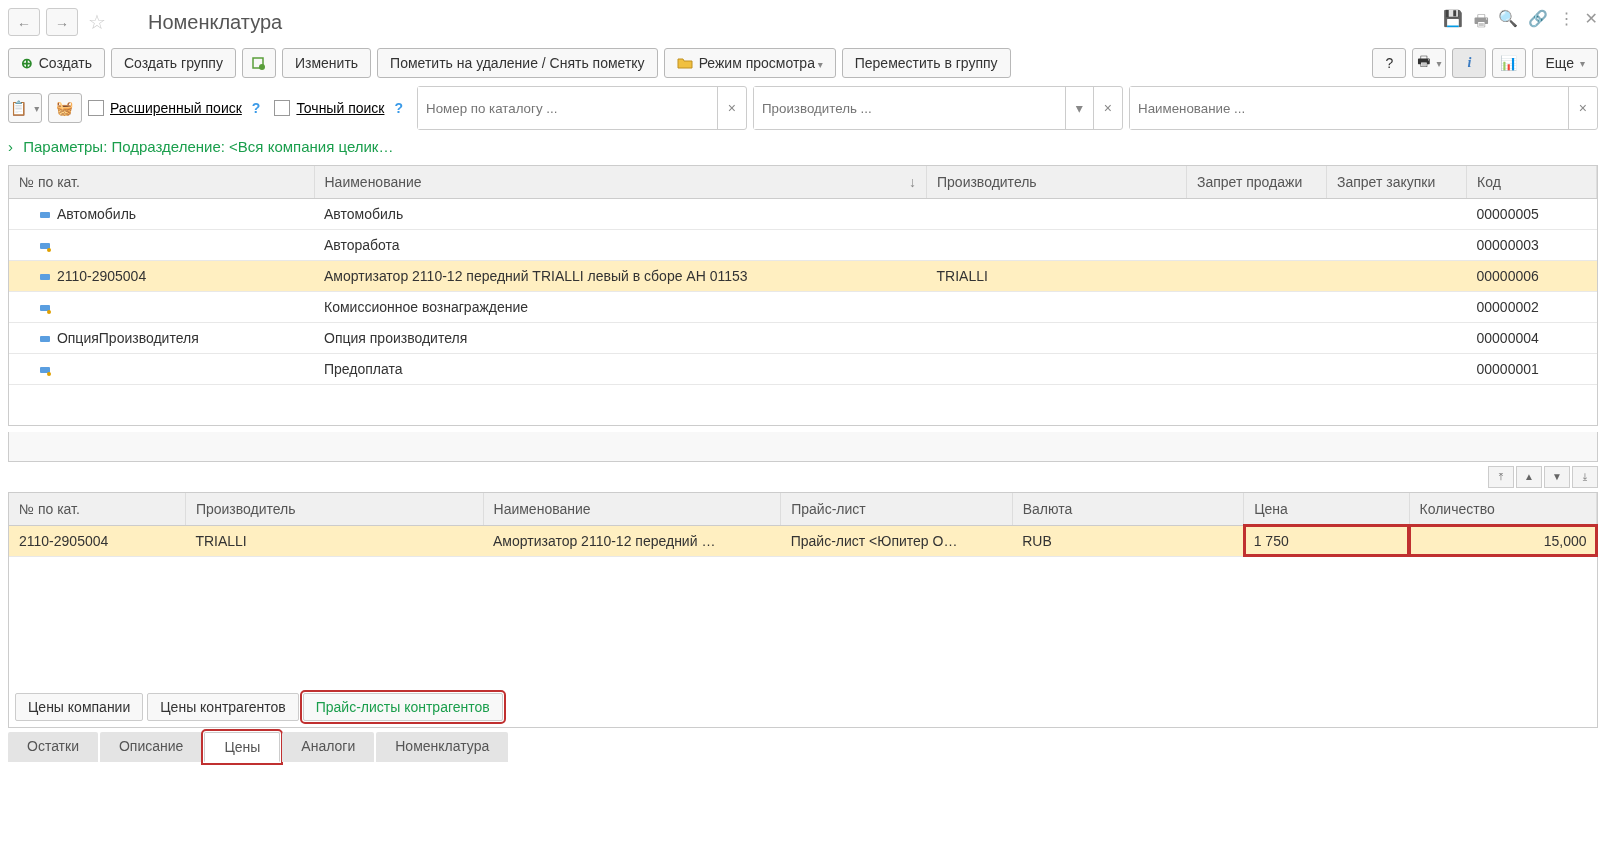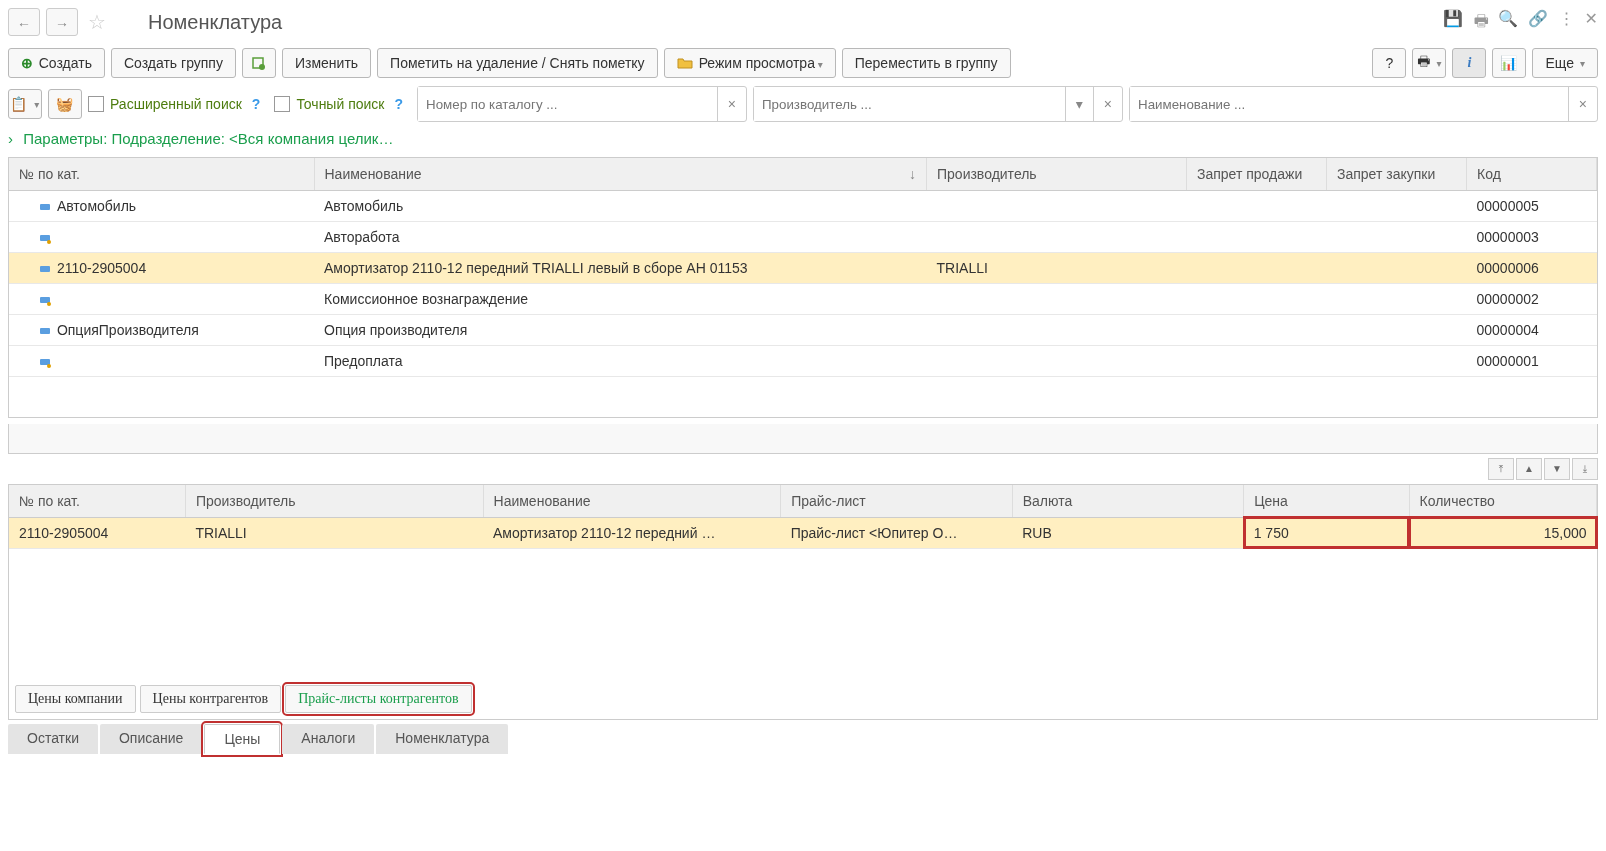--- a/index.html
+++ b/index.html
@@ -18,23 +18,23 @@
 .btn { border: 1px solid #b8b8b8; background: #f8f8f8; border-radius: 3px; padding: 5px 12px; cursor: pointer; display:inline-flex; align-items:center; gap:6px; height: 30px; }
 .btn-green-icon { color: #2a8a2a; font-weight: bold; }
 .btn-icon-only { width: 34px; padding: 0; justify-content:center; }
 .toolbar-spacer { flex: 1; }
 .btn-info { background: #e8e8e8; color: #3a7ac0; font-weight:bold; font-family: serif; font-style: italic; }
 .dropdown-caret::after { content: " ▾"; color: #888; font-size: 10px; }
 
 
 .search-bar { display: flex; gap: 6px; align-items: center; margin-bottom: 8px; }
 .chk { width: 16px; height: 16px; border: 1px solid #999; display:inline-block; }
-.chk-label { color: #4d7c0f; margin-right: 4px; }
+.chk-label { color: #000000; margin-right: 4px; text-decoration: underline; }
 .help-q { color: #3a9ae8; font-weight: bold; margin-right: 8px; cursor:pointer; }
-.search-input-wrap { position: relative; border: 1px solid #ccc; border-radius: 3px; height: 36px; display:flex; align-items:flex-start; }
+.search-input-wrap { position: relative; border: 1px solid #ccc; border-radius: 3px; height: 44px; display:flex; align-items:flex-start; }
 .search-input { border: none; outline: none; padding: 0 8px; height: 100%; color: #999; flex:1; }
 .clear-x { padding: 0 10px; border-left: 1px solid #ccc; color: #888; cursor:pointer; height:100%; display:flex; align-items:center; }
 .sel-caret { padding: 0 10px; border-left: 1px solid #ccc; color: #888; cursor:pointer; height:100%; display:flex; align-items:center; }
 
 
 .params-line { color: #1a9e4c; margin: 8px 0 10px 0; font-size: 15px; }
 .params-line .chev { margin-right: 6px; cursor:pointer; }
 
 
 .table-wrap { border: 1px solid #ccc; margin-bottom: 6px; }
@@ -53,21 +53,21 @@
 
 .detail-wrap { border: 1px solid #ccc; margin-top: 2px; }
 .detail-tbl { width: 100%; border-collapse: collapse; }
 .detail-tbl th { background: #f0f0f0; border-right: 1px solid #ddd; border-bottom: 1px solid #ccc; padding: 8px 10px; text-align: left; font-weight: normal; color: #555; }
 .detail-tbl td { padding: 7px 10px; border-bottom: 1px solid #e8e8e8; }
 .detail-tbl .row-sel td { background: #ffefc1; }
 .hl-box { outline: 3px solid #c03030; outline-offset: -2px; }
 .detail-body { height: 130px; }
 
 
-.subtabs { display: flex; gap: 4px; padding: 6px; font-family: Liberation Serif, serif; }
+.subtabs { display: flex; gap: 4px; padding: 6px; }
 .subtab { border: 1px solid #ccc; background: #f8f8f8; padding: 5px 12px; cursor:pointer; border-radius: 2px; }
 .subtab-active { color: #1a9e4c; }
 .hl-border { outline: 2px solid #c03030; outline-offset: 1px; }
 
 
 .bottom-tabs { display: flex; gap: 2px; margin-top: 4px; }
 .btab { background: #e4e4e4; padding: 6px 19px; cursor: pointer; color: #555; border-radius: 2px 2px 0 0; }
 .btab-active { background: #fff; border: 1px solid #ccc; border-bottom: 1px solid #fff; }
 
 svg.folder { width:16px; height:14px; vertical-align:middle; }

